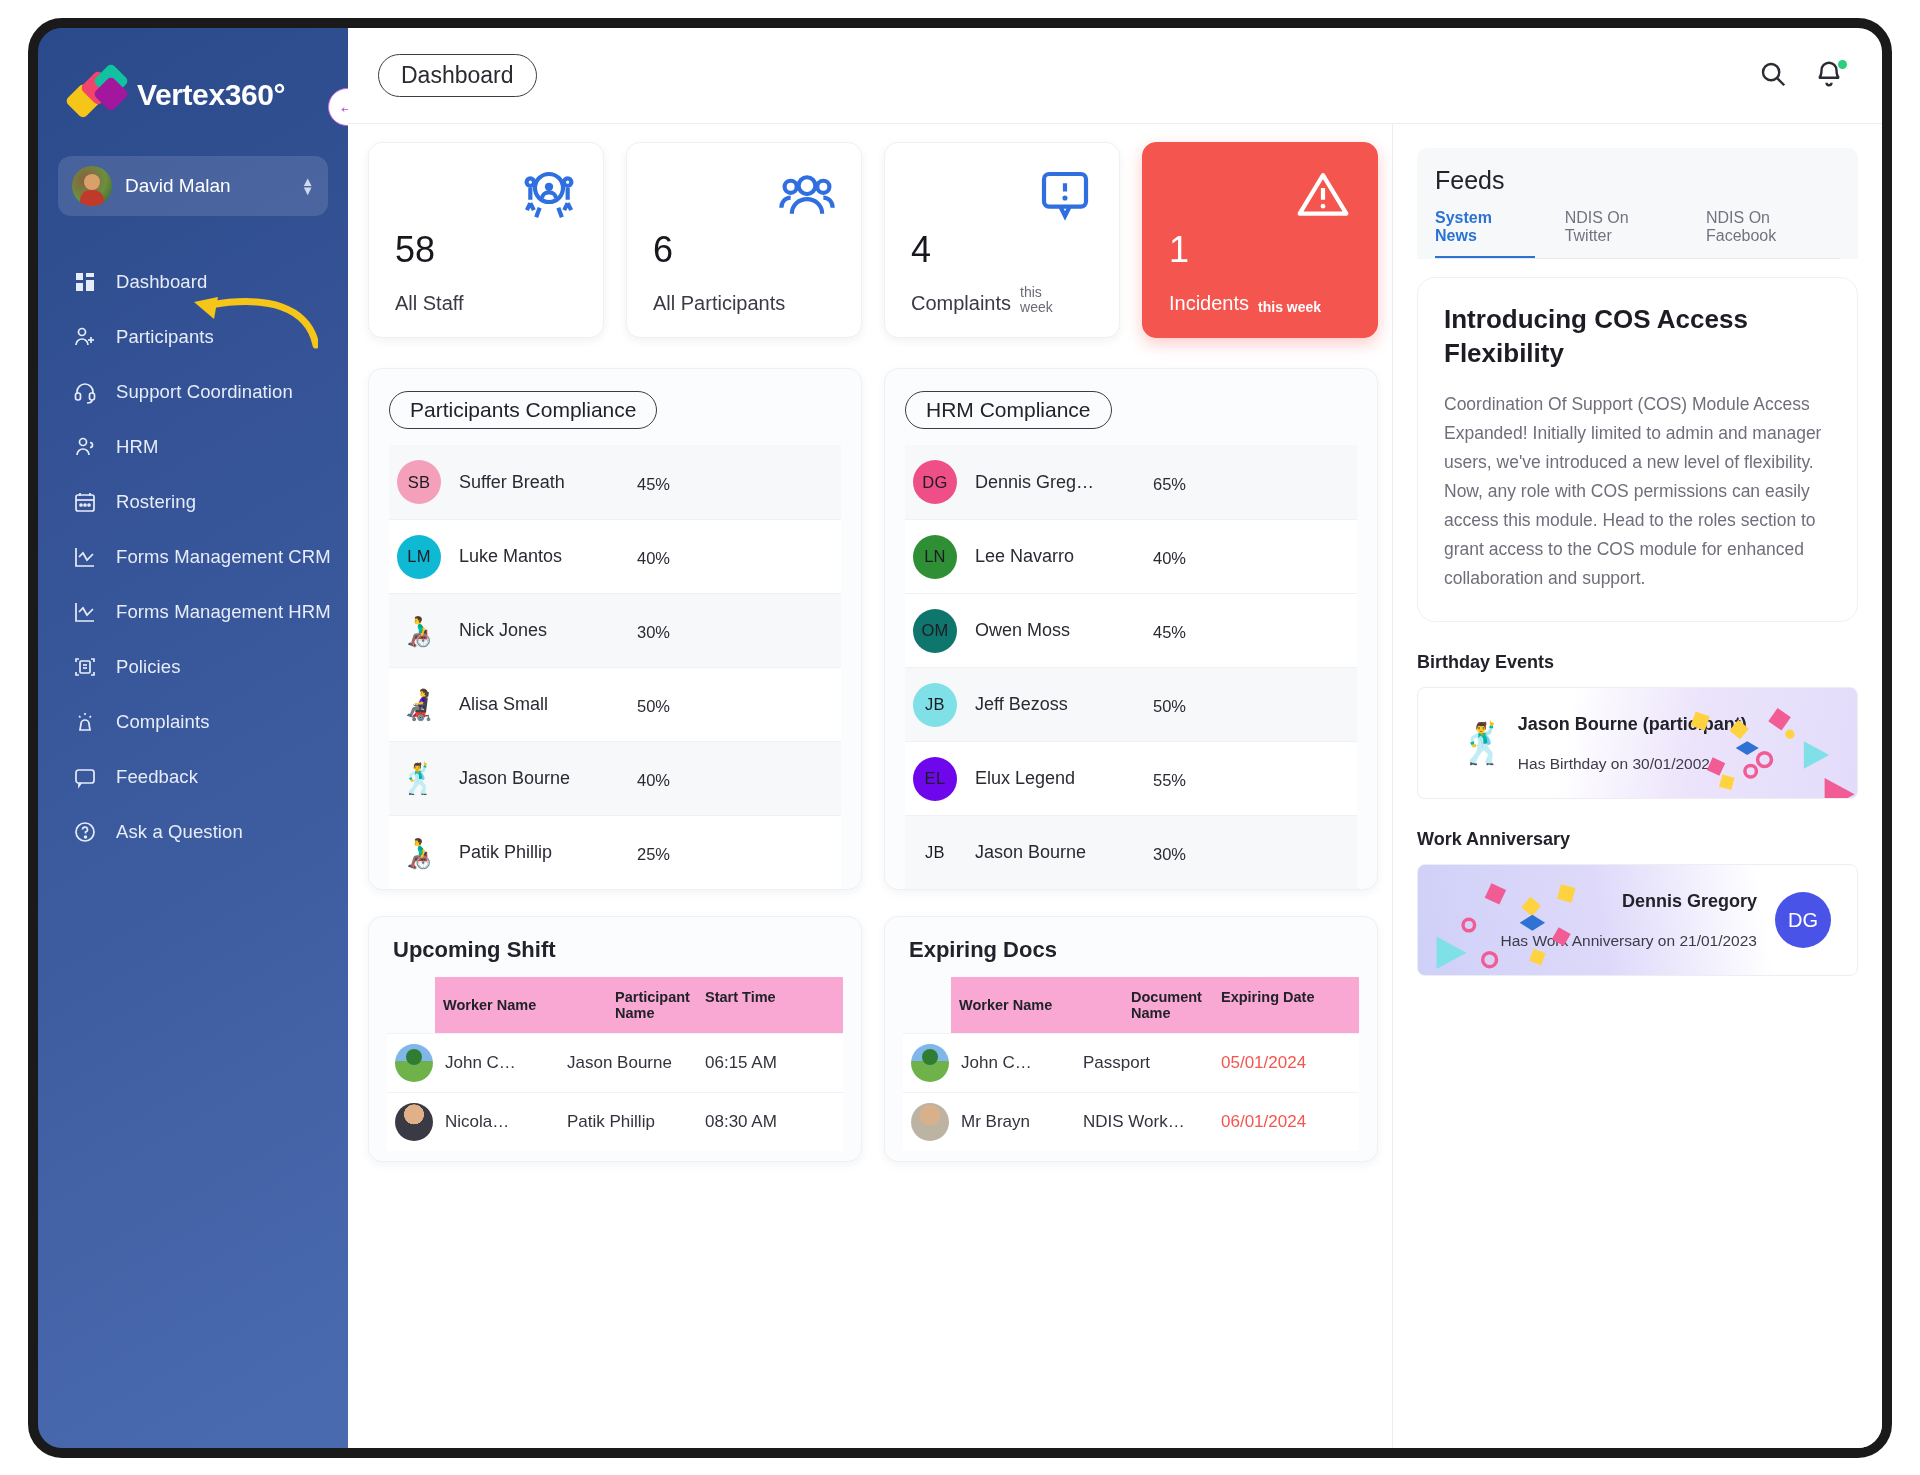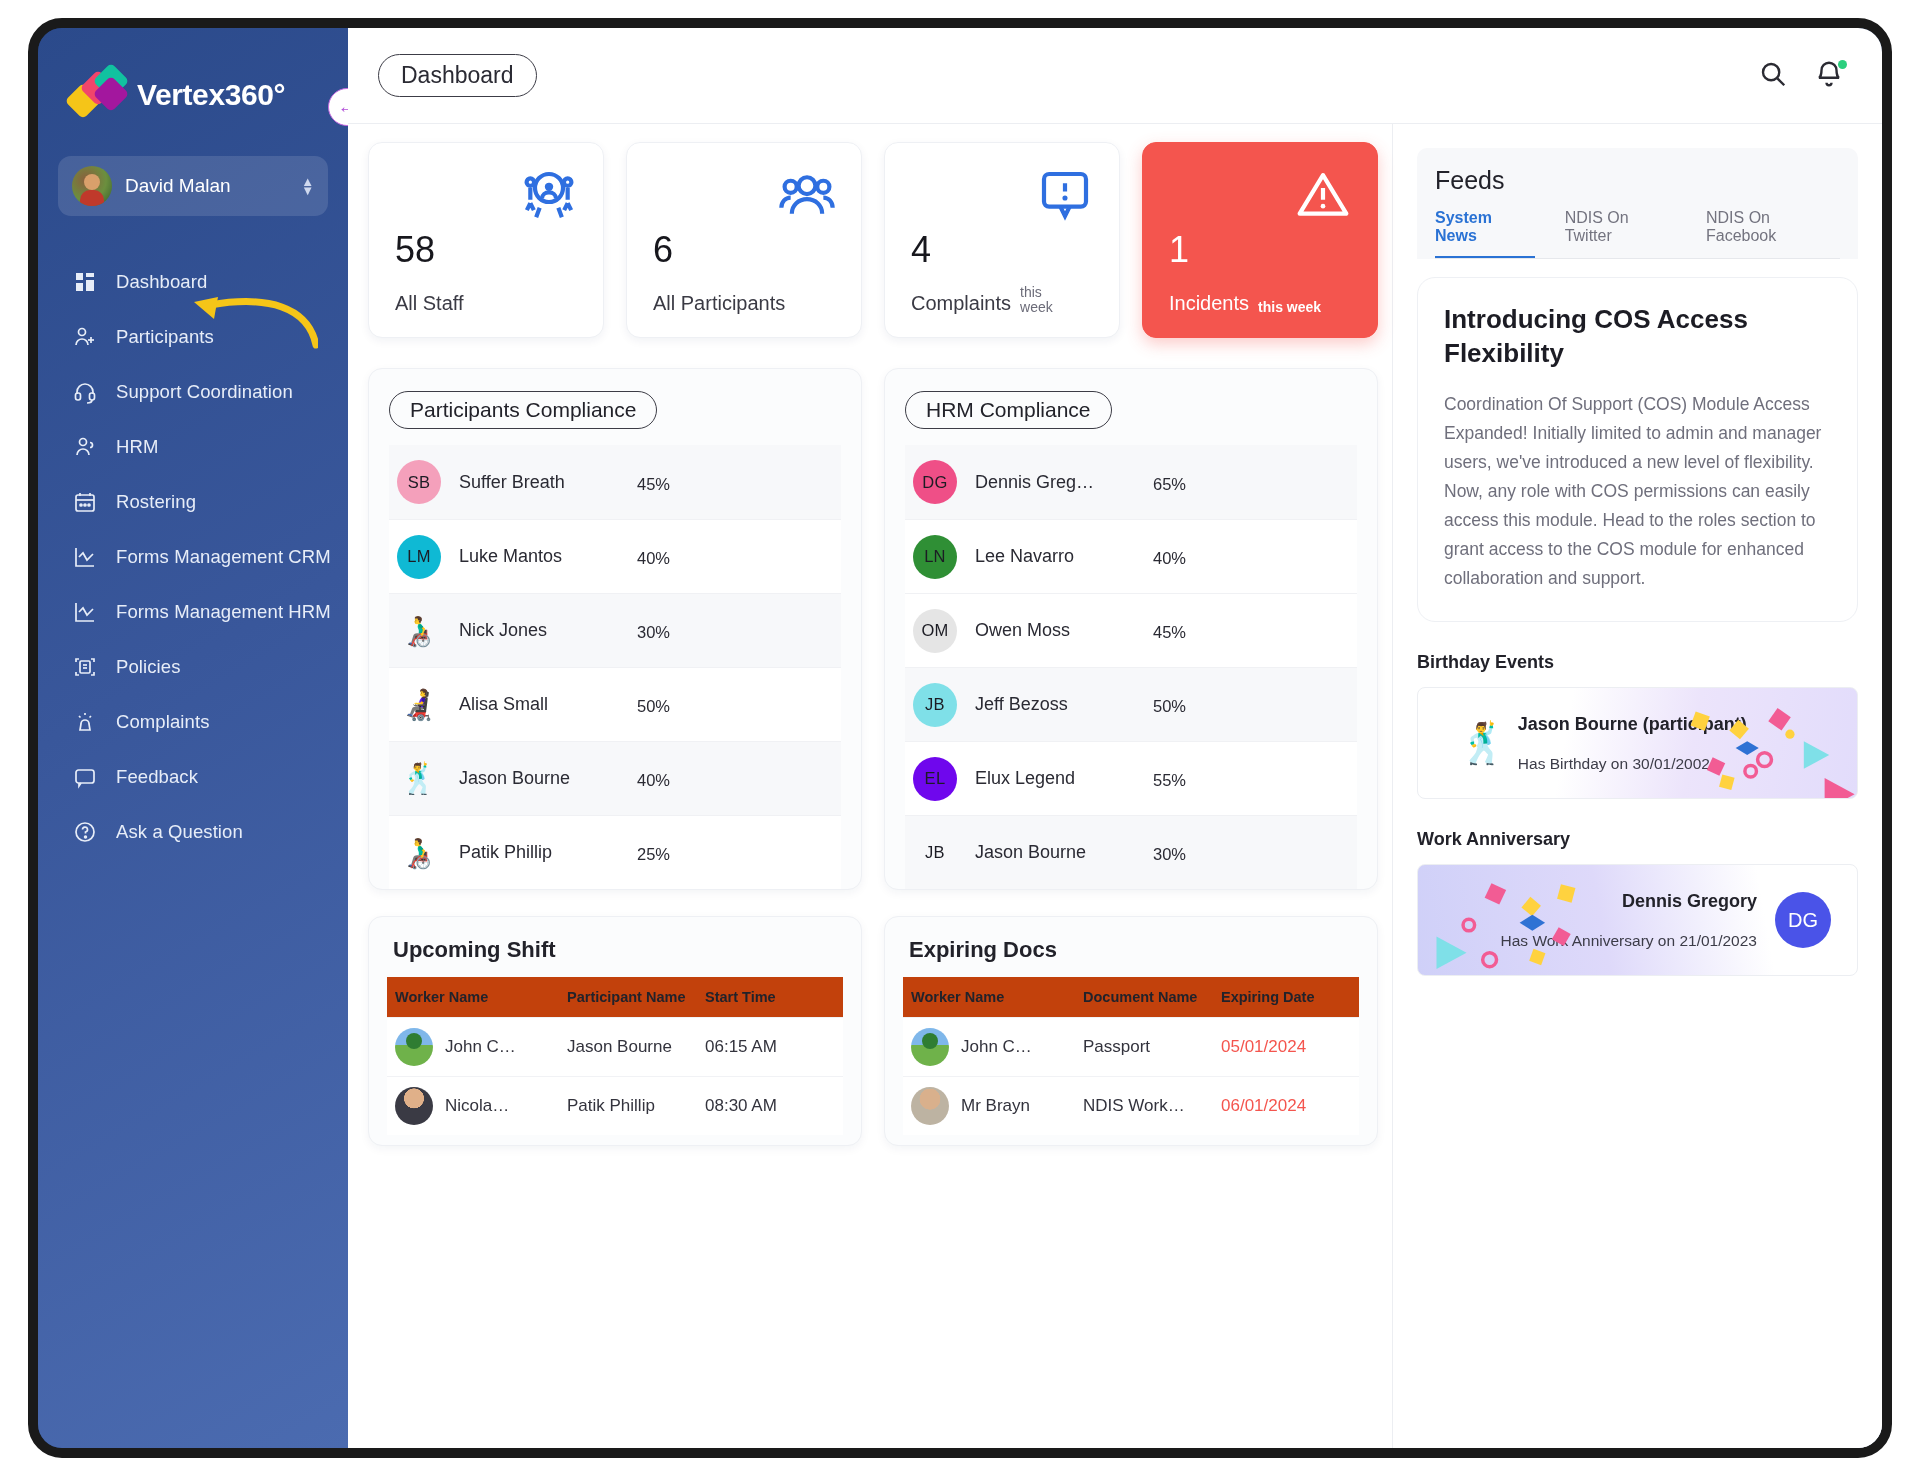--- a/index.html
+++ b/index.html
@@ -144,21 +144,21 @@
   .cbarwrap { flex:1; min-width:0; position:relative; padding-top:4px; }
   .cbar { height: 7px; border-radius: 4px; background:#f0c419; overflow:hidden; position:relative; }
   .cbar > span { display:block; height:100%; border-radius:4px; }
   .cpct { text-align:center; font-size: 16.5px; color:#2a2a33; margin-top: 13px; }
 
   
   .tables { display:flex; gap: 22px; margin-top: 26px; }
   .tcard { flex:1; background:#fbfcfd; border:1px solid #eef0f4; border-radius:14px;
            box-shadow:0 3px 10px rgba(25,40,80,.05); padding: 20px 18px 10px 18px; min-width:0; }
   .tcard h3 { font-size: 22px; color:#22222a; font-weight:600; margin-bottom: 14px; padding-left:6px; }
-  .thead { display:flex; background:#c2410c; padding: 12px 8px; }
+  .thead { display:flex; background:#f9a8d4; padding: 12px 8px; margin-left: 48px; }
   .thead span { font-size: 14.5px; color:#22222a; font-weight:700; }
   .trow { display:flex; align-items:center; padding: 10px 8px; background:#fff; border-top:1px solid #f1f2f5; }
   .c1 { width: 172px; flex:0 0 172px; display:flex; align-items:center; gap:12px; }
   .c2 { flex:1; min-width:0; }
   .c3 { width: 130px; flex:0 0 130px; }
   .trow .c1 span, .trow .c2, .trow .c3 { font-size: 17px; color:#33333d; }
   .trow .c3.red { color:#f4554e; }
   .tav { width: 38px; height:38px; border-radius:50%; flex:0 0 38px; overflow:hidden; position:relative; }
   .tav.tree { background: linear-gradient(#7fb7ea 0 45%, #6fb24a 45% 100%); }
   .tav.tree::after { content:""; position:absolute; left:11px; top:5px; width:16px; height:16px;
@@ -457,21 +457,21 @@
                   <span class="av" style="background:#ef4f87">DG</span>
                   <span class="cname">Dennis Greg…</span>
                   <span class="cbarwrap"><span class="cbar"><span style="width:65%;background:#5fdda6"></span></span><span class="cpct">65%</span></span>
                 </div>
                 <div class="crow even">
                   <span class="av" style="background:#2f8f35">LN</span>
                   <span class="cname">Lee Navarro</span>
                   <span class="cbarwrap"><span class="cbar"><span style="width:40%;background:#5fdda6"></span></span><span class="cpct">40%</span></span>
                 </div>
                 <div class="crow even">
-                  <span class="av" style="background:#e5e5e5">OM</span>
+                  <span class="av" style="background:#0f766e">OM</span>
                   <span class="cname">Owen Moss</span>
                   <span class="cbarwrap"><span class="cbar"><span style="width:45%;background:#5fdda6"></span></span><span class="cpct">45%</span></span>
                 </div>
                 <div class="crow odd">
                   <span class="av" style="background:#7fe0e8">JB</span>
                   <span class="cname">Jeff Bezoss</span>
                   <span class="cbarwrap"><span class="cbar"><span style="width:50%;background:#5fdda6"></span></span><span class="cpct">50%</span></span>
                 </div>
                 <div class="crow even">
                   <span class="av" style="background:#6f07ed">EL</span>

